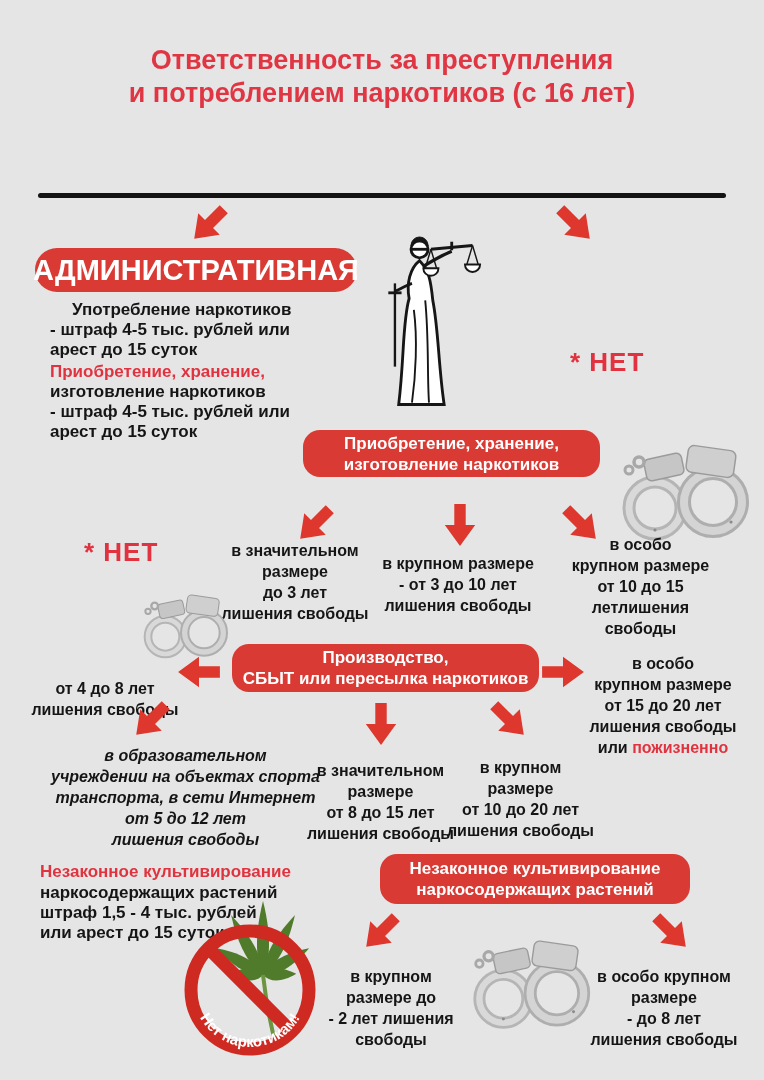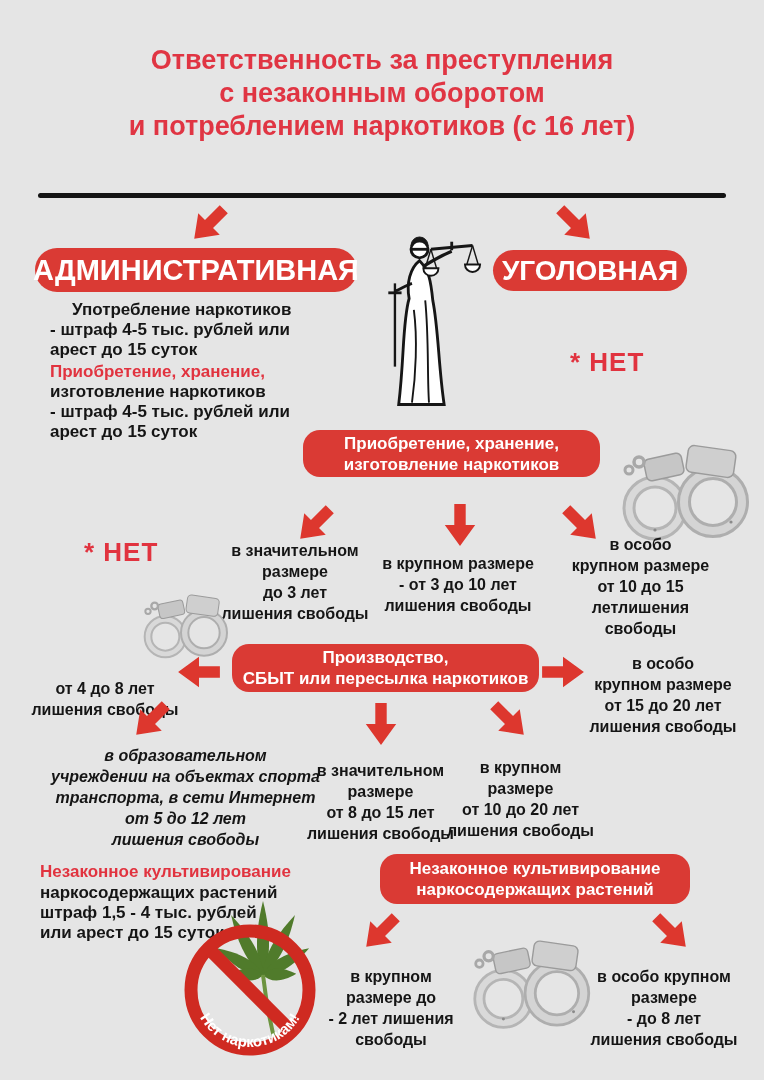--- a/index.html
+++ b/index.html
@@ -26,39 +26,37 @@
   .arrow { width:38px; height:44px; }
   .arrow svg { display:block; width:100%; height:100%; }
 </style>
 </head>
 <body>
 
 <div class="poster">
 
   <div class="abs" style="top:44px; left:0;">
     <div class="title-line" style="color:#e03543;">Ответственность за преступления</div>
-    <div class="title-line" style="color:#e03543;">с незаконным оборотом</div>
     <div class="title-line" style="color:#e03543;">и потреблением наркотиков (с 16 лет)</div>
   </div>
 
   <div class="abs divider" style="left:38px; top:193px; width:688px; height:5px;"></div>
 
   <div class="abs arrow" style="left:190px; top:202px; transform:rotate(45deg);">
     <svg viewBox="0 0 40 44">
         <path d="M14,0 h12 v22 h10 L20,44 4,22 h10 z" fill="#dd372e"></path>
       </svg>
   </div>
   <div class="abs arrow" style="left:556px; top:202px; transform:rotate(-45deg);">
     <svg viewBox="0 0 40 44">
         <path d="M14,0 h12 v22 h10 L20,44 4,22 h10 z" fill="#dd372e"></path>
       </svg>
   </div>
 
   <div class="abs banner" style="left:35px; top:248px; width:322px; height:44px; background:#da3a34; font-size:29px;">АДМИНИСТРАТИВНАЯ</div>
-  <div class="abs banner" style="left:493px; top:250px; width:194px; height:41px; background:#da3a34; font-size:28px;">УГОЛОВНАЯ</div>
 
   <div class="abs" style="left:376px; top:229px; width:106px; height:192px;">
     <svg viewBox="0 0 112 192" width="100%" height="100%" preserveAspectRatio="xMidYMid meet">
       <g stroke="#161616" fill="none" stroke-width="3">
         <path d="M46,28 C36,36 32,52 35,68 C28,92 30,130 24,180 L72,180 C66,140 66,100 60,70 C58,50 56,38 46,28 Z" fill="#ffffff"></path>
         <path d="M40,80 C44,110 42,150 38,178" stroke-width="2"></path>
         <path d="M52,70 C56,110 54,150 56,178" stroke-width="2"></path>
         <circle cx="46" cy="16" r="9" fill="#ffffff"></circle>
         <path d="M37,12 A9,9 0 0 1 55,12 L52,8 40,8 Z" fill="#161616" stroke-width="1"></path>
         <line x1="38" y1="16" x2="54" y2="16"></line>
@@ -163,20 +161,21 @@
   <div class="abs arrow" style="left:544px; top:650px; transform:rotate(-90deg);">
     <svg viewBox="0 0 40 44">
         <path d="M14,0 h12 v22 h10 L20,44 4,22 h10 z" fill="#dd372e"></path>
       </svg>
   </div>
   <div class="abs" style="left:578px; top:653px; width:170px;">
     <div class="txt">в особо
 крупном размере
 от 15 до 20 лет
 лишения свободы</div>
+    <div class="txt"><span>или </span><span style="color:#e1333f;">пожизненно</span></div>
   </div>
 
   <div class="abs arrow" style="left:132px; top:698px; transform:rotate(45deg);">
     <svg viewBox="0 0 40 44">
         <path d="M14,0 h12 v22 h10 L20,44 4,22 h10 z" fill="#dd372e"></path>
       </svg>
   </div>
   <div class="abs arrow" style="left:362px; top:702px;">
     <svg viewBox="0 0 40 44">
         <path d="M14,0 h12 v22 h10 L20,44 4,22 h10 z" fill="#dd372e"></path>

